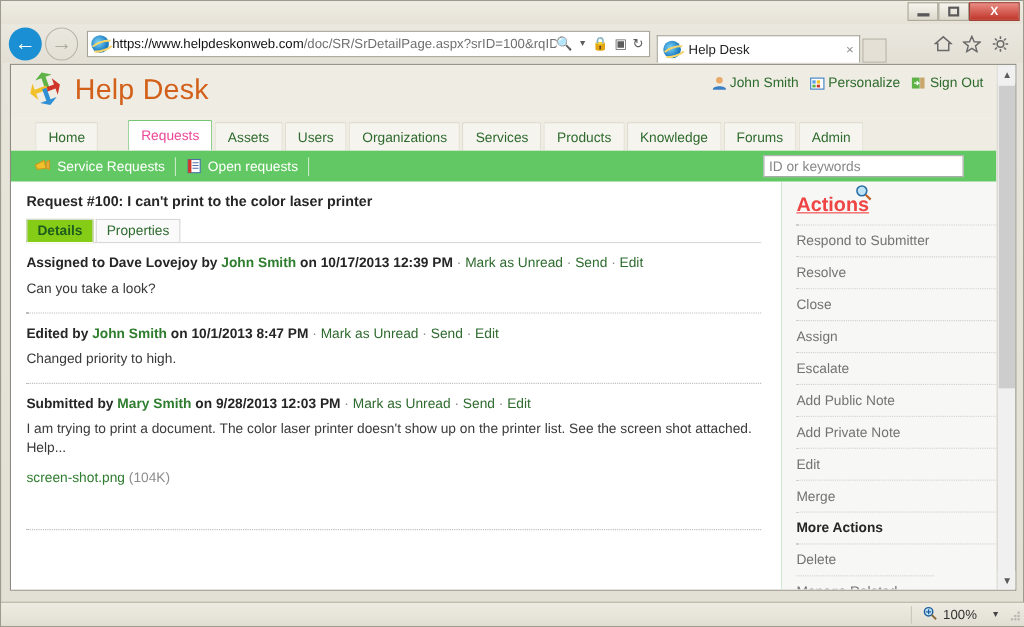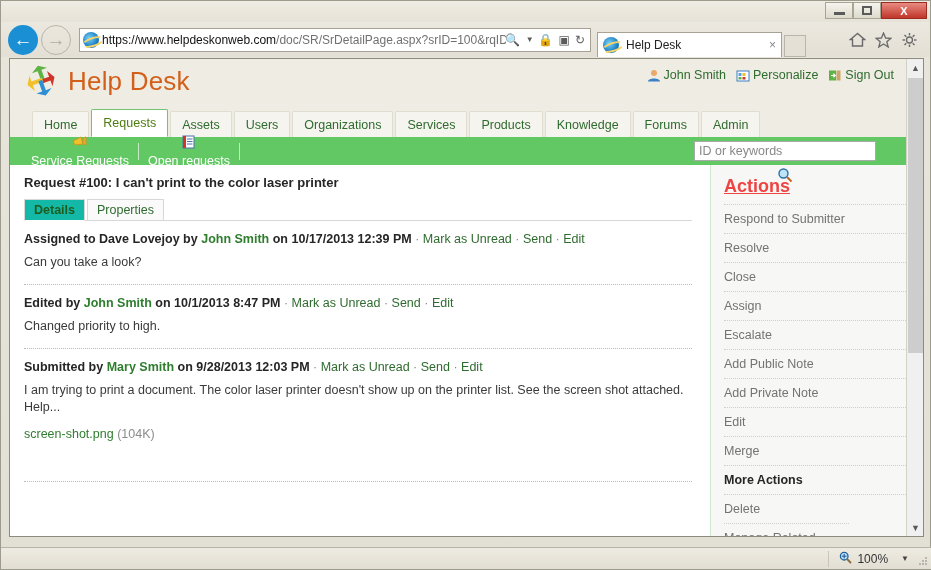--- a/index.html
+++ b/index.html
@@ -101,49 +101,49 @@
   .hdr-item { display:flex; align-items:center; gap:3px; margin-left:6px;}
 
   
   #maintabs { height:29px; background:#efece3; padding-left:22px; display:flex; align-items:flex-end; }
   .mtab {
     height:26px; padding:0 11px; display:flex; align-items:center;
     font-size:12.5px; color:#2f6b2f; background:#f6f4ee;
     border:1px solid #e0dcd0; border-bottom:none; margin-right:2px;
     border-radius:2px 2px 0 0;
   }
-  .mtab.active { background:#fff; color:#4d7c0f; border:1px solid #74c474; border-bottom:1px solid #fff; height:28px; }
+  .mtab.active { background:#fff; color:#ec4899; border:1px solid #74c474; border-bottom:1px solid #fff; height:28px;margin-left:25px; }
 
   
   #greenbar {
     height:28px; background:#62c863; display:flex; align-items:center;
     padding-left:12px; position:relative;
   }
-  .gb-item { display:flex; align-items:center; color:#fff; font-size:12.5px; gap:5px; padding:0 9px;flex-direction:column; }
+  .gb-item { display:flex; align-items:center; color:#fff; font-size:12.5px; gap:5px; padding:0 9px; }
   .gb-sep { width:1px; height:17px; background:#c7ebc7; }
   .gb-search { position:absolute; right:30px; top:4px; display:flex; align-items:center; gap:6px;flex-direction:column; }
   .gb-search input {
     width:182px; height:20px; border:1px solid #a9a9a9; font-size:12.5px;
     padding:0 4px; color:#333; font-family:"Liberation Sans",sans-serif;
   }
   .gb-search input::placeholder { color:#888; }
 
   
   #bodysplit { display:flex; height:calc(100% - 106px); }
   #content { flex:1; padding:10px 18px 0 14px; background:#fff; border-right:1px solid #cfe8cf;}
   #actions { width:195px; background:#f7f7f5; padding:10px 0 0 13px; }
 
   #req-title { font-size:13px; font-weight:bold; color:#262626; margin-bottom:9px; }
 
   .subtabs { display:flex; align-items:flex-end; border-bottom:1px solid #d8d8d8; margin-bottom:0; }
   .stab {
     padding:3px 9px 3px 9px; font-size:12.5px; color:#2f6b2f;
     border:1px solid #d8d8d8; border-bottom:none; background:#fafafa; margin-right:2px;
   }
-  .stab.active { background:#14b8a6; color:#1d5c1d; font-weight:bold; border-bottom:1px solid #fff; margin-bottom:-1px;}
+  .stab.active { background:#84cc16; color:#1d5c1d; font-weight:bold; border-bottom:1px solid #fff; margin-bottom:-1px;}
 
   .entry { padding:11px 0 2px 0; }
   .entry + .entry { border-top:1px dotted #bcbcbc; }
   .entry-head { font-size:12.5px; font-weight:bold; color:#262626; margin-bottom:8px; }
   .entry-head .name { color:#2f7d2f; }
   .entry-head .links { font-weight:normal; color:#888; }
   .entry-head .links a { color:#2f6b2f; text-decoration:none; }
   .entry-body { font-size:12.5px; color:#3a3a3a; line-height:17px; padding-bottom:11px; max-width:672px;}
   .attach { font-size:12.5px; padding-bottom:13px; }
   .attach a { color:#2f7d2f; text-decoration:none; }

